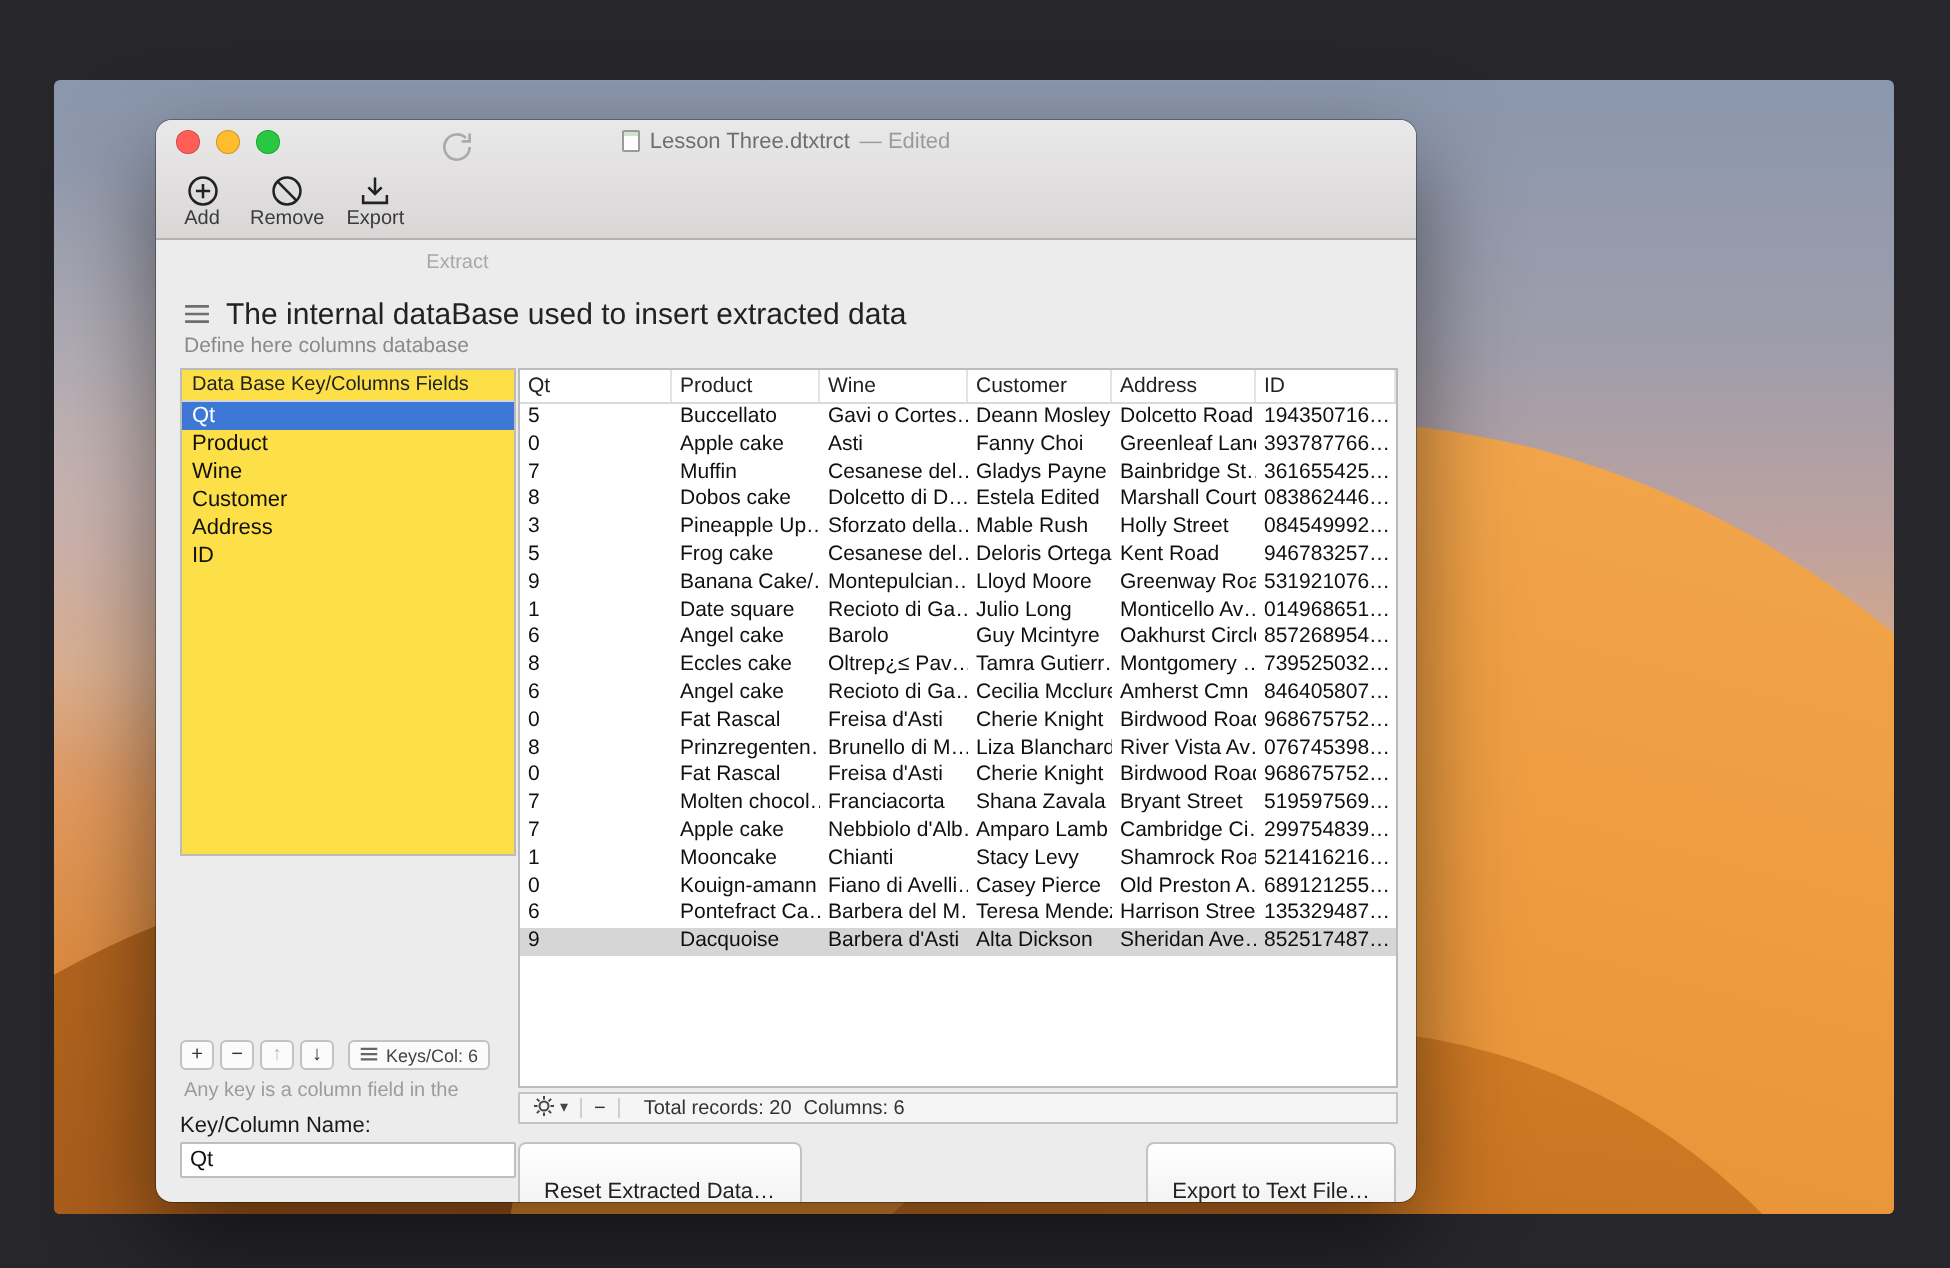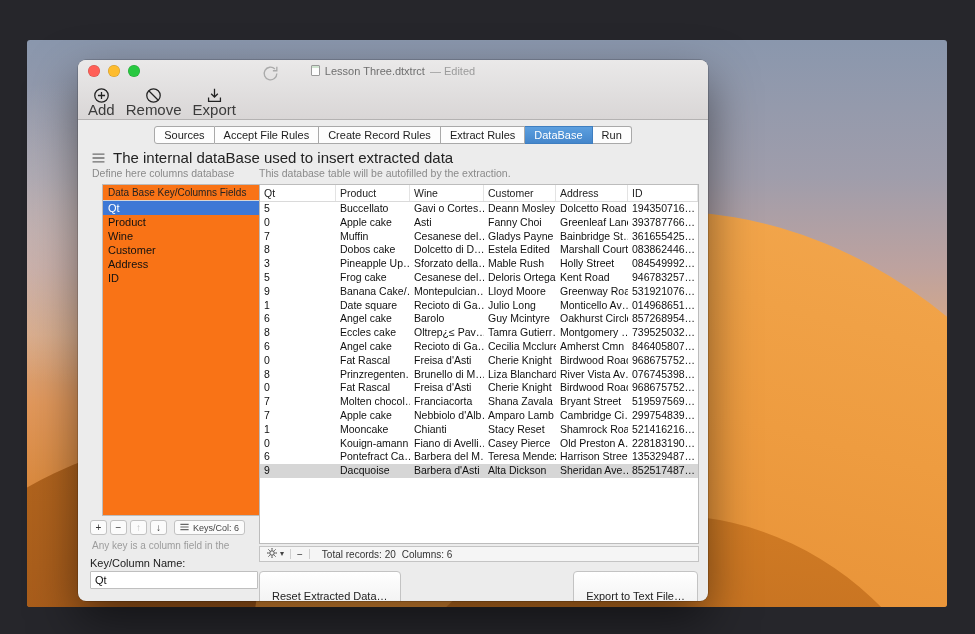--- a/index.html
+++ b/index.html
@@ -34,37 +34,37 @@
   .tl{width:12px;height:12px;border-radius:50%;box-shadow:inset 0 0 0 .5px rgba(0,0,0,.2);}
   .tl.red{background:#ff5f57}.tl.yellow{background:#febc2e}.tl.green{background:#28c840}
   .titlewrap{position:absolute;top:0;left:70px;right:70px;height:21px;display:flex;
     align-items:center;justify-content:center;gap:5px;font-size:11px;color:#6f6f6f;white-space:nowrap;}
   .doc-icon{width:9px;height:11px;background:#fdfdfd;border:1px solid #9a9a9a;border-radius:1px;
     box-shadow:inset 0 2px 0 #cfe3cf;}
   .title-suffix{color:#9b9b9b;}
   .toolbar{position:absolute;top:21px;left:10px;height:38px;display:flex;gap:11px;align-items:center;}
   .tb-btn{display:flex;flex-direction:column;align-items:center;justify-content:center;gap:0px;min-width:26px;cursor:default;}
   .tb-btn svg{width:19px;height:19px;display:block;}
-  .tb-btn .lbl{font-size:15px;color:#3b3b3b;line-height:10px;}
+  .tb-btn .lbl{font-size:10px;color:#3b3b3b;line-height:10px;}
   .tb-btn.disabled .lbl{color:#a8a8a8;margin-top:44px;}
   
   .tabbar{position:absolute;top:66px;left:0;right:0;display:flex;justify-content:center;}
   .tab{height:18px;line-height:16px;padding:0 9px;background:#fdfdfd;border:1px solid #a9a9a9;
     border-left:none;font-size:11px;color:#1c1c1c;white-space:nowrap;}
   .tab:first-child{border-left:1px solid #a9a9a9;border-radius:3px 0 0 3px;}
   .tab:last-child{border-radius:0 3px 3px 0;}
   .tab.active{background:linear-gradient(#5c9fdf,#4486cb);border-color:#3e7ec0;color:#fff;}
   
   .info-row{position:absolute;top:89px;left:14px;display:flex;align-items:center;gap:8px;
     font-size:15px;color:#222;}
   .caption{position:absolute;top:107px;font-size:10.5px;color:#8a8a8a;white-space:nowrap;}
   .caption.left{left:14px;text-align:right;} .caption.right{left:181px;}
   
-  .keylist{position:absolute;left:12px;top:124px;width:168px;height:332px;background:#f97316;
-    border:1px solid #bcbcbc;overflow:hidden;margin-left:12px;}
+  .keylist{position:absolute;left:12px;top:124px;width:168px;height:244px;background:#fde047;
+    border:1px solid #bcbcbc;overflow:hidden;}
   .keylist-header{height:16px;line-height:15px;padding-left:5px;border-bottom:1px solid #d6d6d6;
     font-size:10px;color:#222;white-space:nowrap;overflow:hidden;}
   .list-item{height:14px;line-height:14px;padding-left:5px;font-size:11px;color:#111;}
   .list-item.selected{background:#3d78d6;color:#fff;}
   .mini-toolbar{position:absolute;left:12px;top:460px;display:flex;align-items:center;gap:3px;}
   .mini-btn{width:17px;height:15px;border:1px solid #c2c2c2;background:#fbfbfb;border-radius:3px;
     display:flex;align-items:center;justify-content:center;font-size:10px;color:#333;line-height:1;}
   .mini-btn.disabled{color:#bdbdbd;}
   .keyscol{display:flex;align-items:center;gap:4px;height:15px;border:1px solid #c2c2c2;
     background:#fbfbfb;border-radius:3px;padding:0 5px;font-size:9px;color:#444;margin-left:4px;}
@@ -148,38 +148,29 @@
             <svg width="19" height="19" viewBox="0 0 24 24" fill="none" stroke="#aaaaaa" stroke-width="1.7">
               <path d="M20 12a8 8 0 1 1-2.4-5.7"></path>
               <path d="M20 3.5v5h-5"></path>
             </svg>
           </span>
         <span class="lbl">Extract</span>
       </div>
     </div>
   </div>
 
-  <div class="tabbar">
-      <div class="tab">Sources</div>
-      <div class="tab">Accept File Rules</div>
-      <div class="tab">Create Record Rules</div>
-      <div class="tab">Extract Rules</div>
-      <div class="tab active">DataBase</div>
-      <div class="tab">Run</div>
-    </div>
 
   <div class="info-row">
     <span><svg width="13" height="10" viewBox="0 0 24 18" stroke="#6e6e6e" stroke-width="2.4" fill="none">
           <path d="M1 2h22M1 9h22M1 16h22"></path>
         </svg></span>
     <span>The internal dataBase used to insert extracted data</span>
   </div>
 
   <div class="caption left">Define here columns database</div>
-  <div class="caption right">This database table will be autofilled by the extraction.</div>
 
   <div class="keylist">
     <div class="keylist-header">Data Base Key/Columns Fields</div>
     <div>
         <div class="list-item selected">Qt</div>
         <div class="list-item">Product</div>
         <div class="list-item">Wine</div>
         <div class="list-item">Customer</div>
         <div class="list-item">Address</div>
         <div class="list-item">ID</div>
@@ -346,31 +337,31 @@
           <div class="tcell">Apple cake</div>
           <div class="tcell">Nebbiolo d'Alb…</div>
           <div class="tcell">Amparo Lamb</div>
           <div class="tcell">Cambridge Ci…</div>
           <div class="tcell">299754839…</div>
         </div>
         <div class="trow">
           <div class="tcell">1</div>
           <div class="tcell">Mooncake</div>
           <div class="tcell">Chianti</div>
-          <div class="tcell">Stacy Reset</div>
+          <div class="tcell">Stacy Levy</div>
           <div class="tcell">Shamrock Road</div>
           <div class="tcell">521416216…</div>
         </div>
         <div class="trow">
           <div class="tcell">0</div>
           <div class="tcell">Kouign-amann</div>
           <div class="tcell">Fiano di Avelli…</div>
           <div class="tcell">Casey Pierce</div>
           <div class="tcell">Old Preston A…</div>
-          <div class="tcell">228183190…</div>
+          <div class="tcell">689121255…</div>
         </div>
         <div class="trow">
           <div class="tcell">6</div>
           <div class="tcell">Pontefract Ca…</div>
           <div class="tcell">Barbera del M…</div>
           <div class="tcell">Teresa Mendez</div>
           <div class="tcell">Harrison Street</div>
           <div class="tcell">135329487…</div>
         </div>
         <div class="trow selected">

